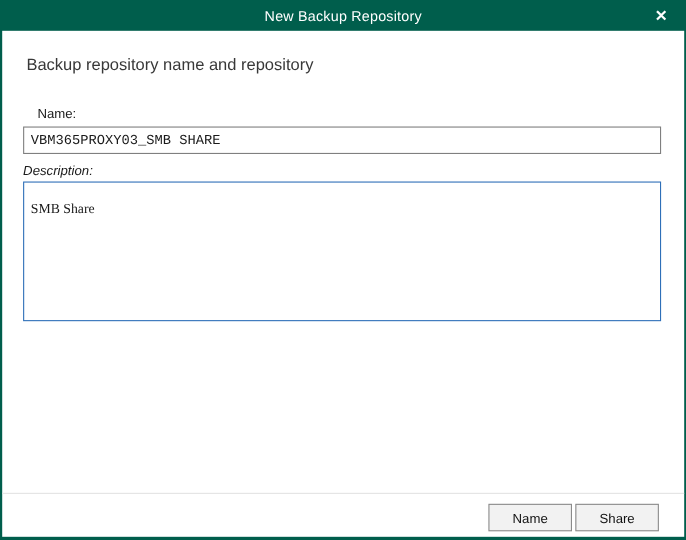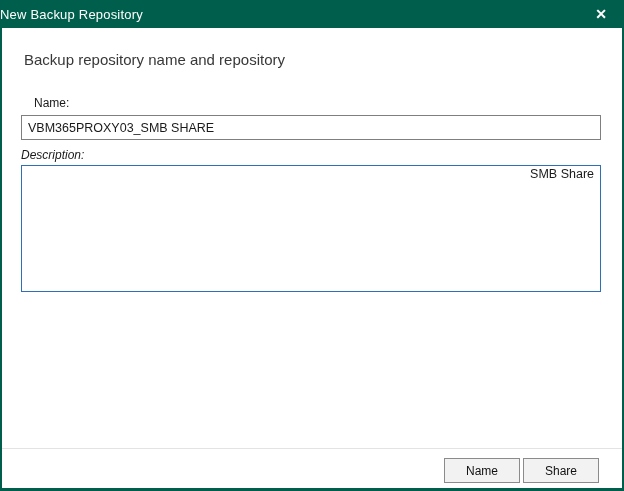--- a/index.html
+++ b/index.html
@@ -18,21 +18,21 @@
     background:#fff;
   }
   .window{
     position:relative;
     width:624px;height:491px;
     background:var(--green);
     overflow:hidden;
   }
   .title-bar{
     position:absolute;top:0;left:0;right:0;height:28px;
-    display:flex;align-items:center;justify-content:flex-start;
+    display:flex;align-items:center;justify-content:center;
     background:var(--green);
   }
   .title-bar .title{
     color:#ffffff;font-size:13px;letter-spacing:0.2px;
   }
   .close-btn{
     position:absolute;right:6px;top:0;width:34px;height:28px;
     display:flex;align-items:center;justify-content:center;
     color:#ffffff;font-size:14px;font-weight:bold;cursor:pointer;
     background:transparent;border:none;
@@ -48,33 +48,32 @@
   .field-label{
     position:absolute;left:19px;
     font-size:12px;color:#1a1a1a;
   }
   .name-label{top:68px;margin-left:13px;}
   .name-input{
     position:absolute;left:19px;top:87px;
     width:580px;height:25px;
     border:1px solid var(--input-border);
     padding:0 6px;font-size:12.5px;color:#1a1a1a;
-    font-family:Liberation Sans, sans-serif;
+    font-family:Liberation Mono, monospace;
     outline:none;background:#fff;
   }
   .desc-label{top:120px;font-style:italic;}
   .desc-textarea{
     position:absolute;left:19px;top:137px;
     width:580px;height:127px;
     border:1px solid var(--focus-blue);
-    padding:0 6px;font-size:12.5px;color:#1a1a1a;
-    font-family:Liberation Sans, sans-serif;
+    padding:16px 6px;font-size:12.5px;color:#1a1a1a;
+    font-family:Liberation Serif, serif;
     outline:none;resize:none;background:#fff;
     line-height:1.35;
-    text-align:right;
   }
   .footer-divider{
     position:absolute;left:0;right:0;top:420px;height:1px;
     background:var(--divider);
   }
   .dlg-btn{
     position:absolute;top:430px;height:25px;width:76px;
     background:var(--btn-bg);
     border:1px solid var(--btn-border);
     font-size:12px;color:#111;

